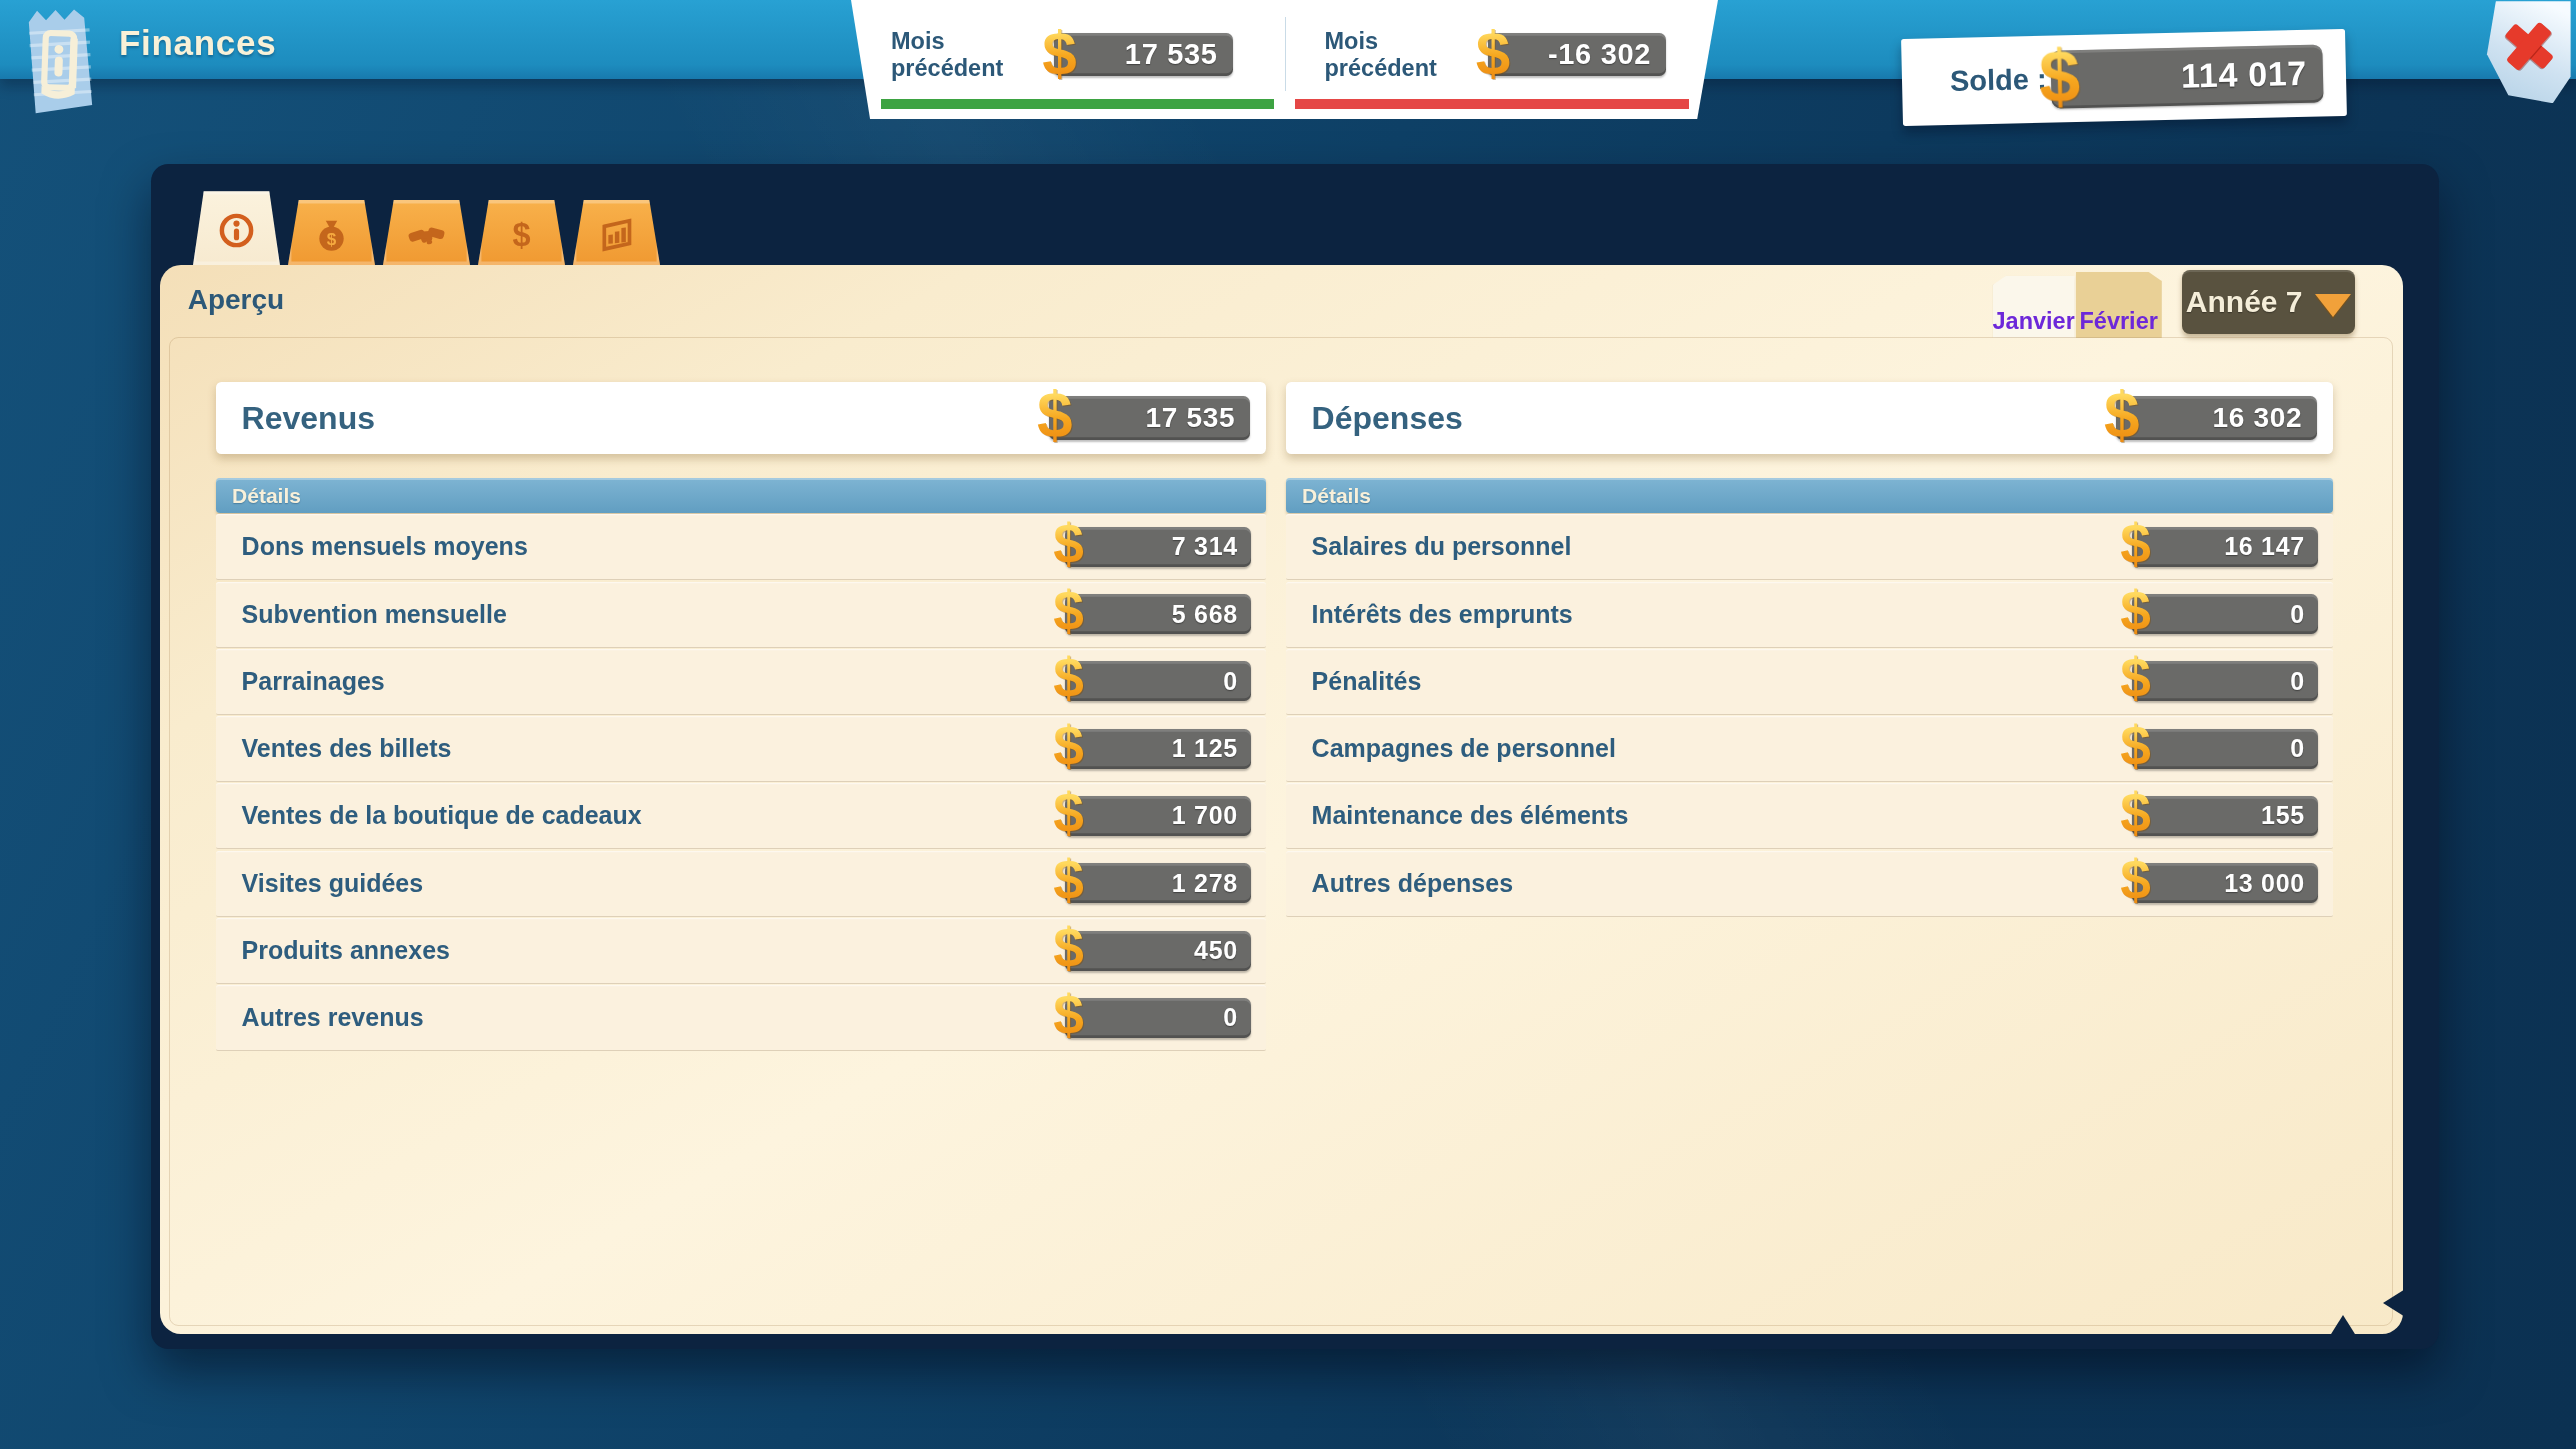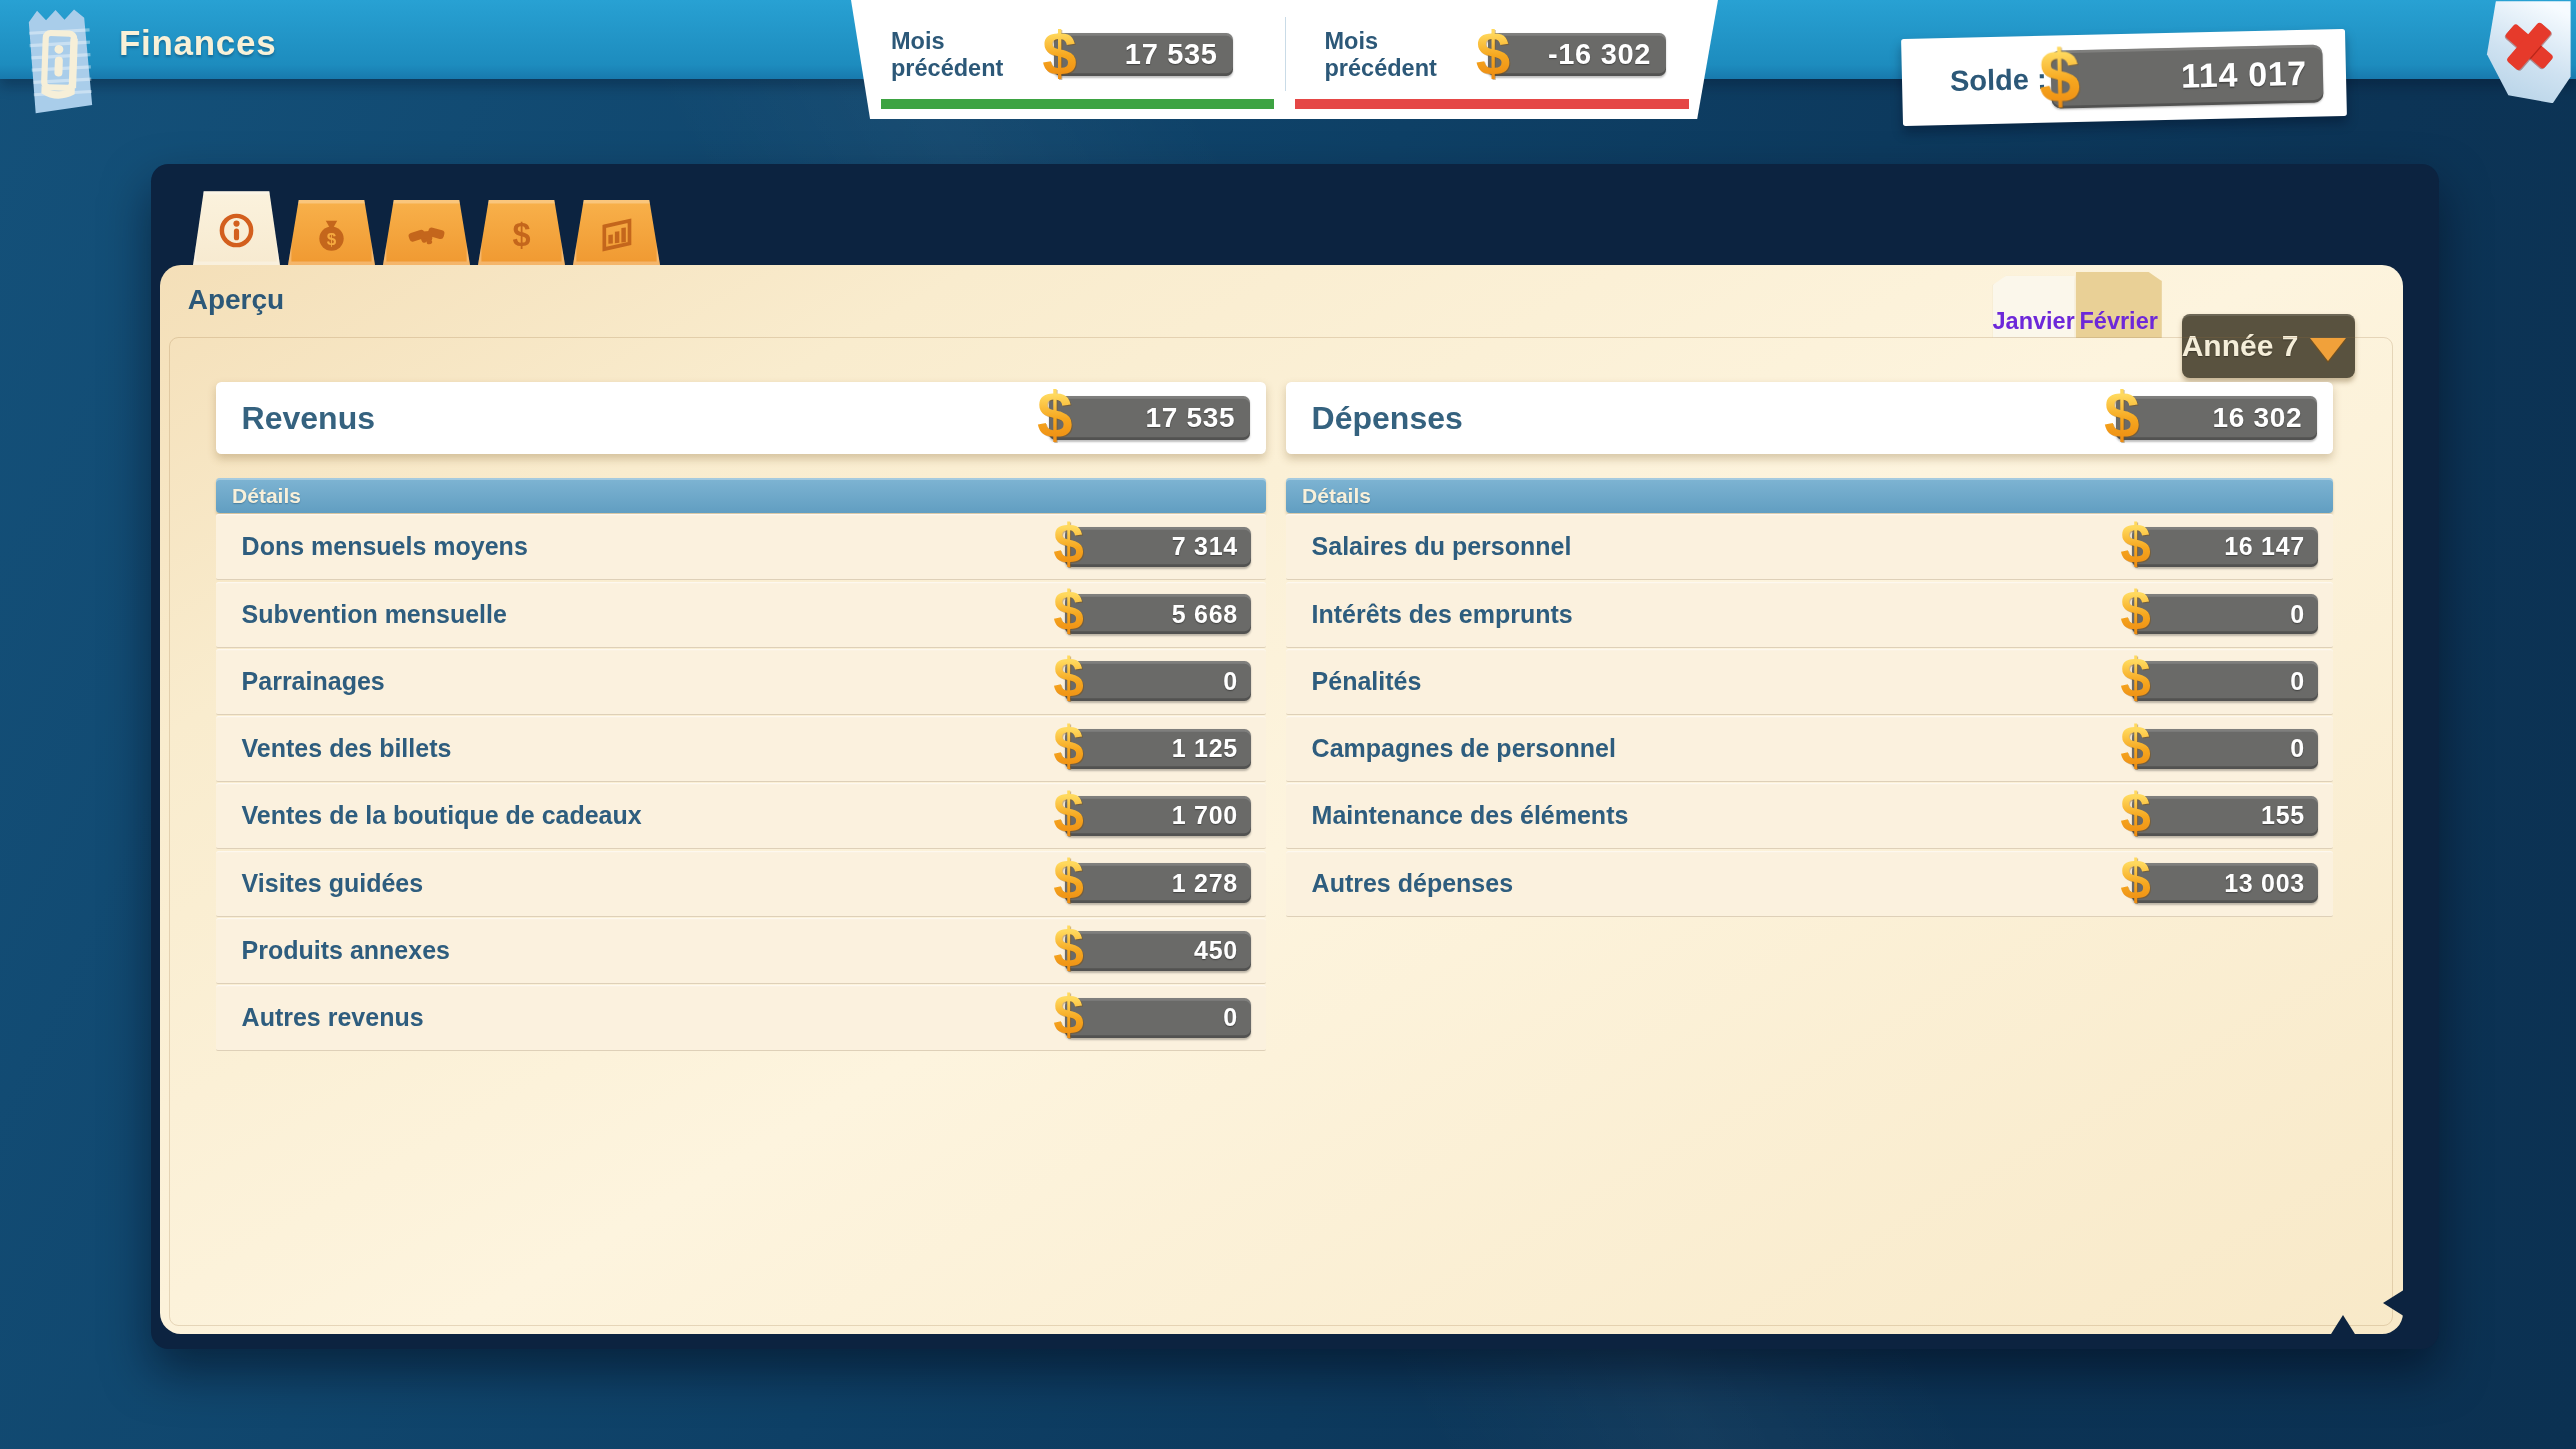--- a/index.html
+++ b/index.html
@@ -102,21 +102,21 @@
     font-size:23.5px; font-weight:bold; color:#6d28d9; }
   .month-tab.janvier { left:1833px; top:10.7px; width:82px; height:62px;
     background:#fbf7eb; clip-path:polygon(13.4px 0,100% 0,100% 100%,0 100%,0 9.4px);
     box-shadow:0 2.7px 4px rgba(120,90,40,.25); }
   .month-tab.fevrier { left:1916px; top:6.7px; width:86px; height:66px;
     background:#e9d096; clip-path:polygon(0 0,calc(100% - 13.4px) 0,100% 9.4px,100% 100%,0 100%);
     box-shadow:0 2.7px 4px rgba(120,90,40,.25); }
   .year-btn { position:absolute; left:2022px; top:5.4px; width:173px; height:64px; cursor:pointer;
     background:#59523f; border-radius:8px;
     box-shadow:inset 0 2px 0 rgba(255,255,255,.12), 0 3.4px 5.4px rgba(100,70,20,.35);
-    display:flex; align-items:center; justify-content:flex-start; gap:12px;margin-top:44px; }
+    display:flex; align-items:center; justify-content:center; gap:12px; }
   .year-btn .year-label { font-size:30px; font-weight:bold; color:#f5eed9;
     text-shadow:0 1.3px 1.3px rgba(0,0,0,.35); }
   .chevron-down { width:0; height:0; margin-top:5.4px;
     border-left:18px solid transparent; border-right:18px solid transparent;
     border-top:23px solid #f1a13a;
     filter:drop-shadow(0 2px 0 rgba(140,80,0,.45)); }
 
   
   .content-region { position:absolute; left:9.4px; right:9.4px; top:72px; bottom:8px;
     border:1.3px solid rgba(150,110,60,.22); border-radius:9.4px; }
@@ -390,21 +390,21 @@
           <span class="row-label">Maintenance des éléments</span>
           <div class="pill row-pill">
             <span class="dollar">$</span>
             <span class="val">155</span>
             </div>
         </div>
         <div class="row">
           <span class="row-label">Autres dépenses</span>
           <div class="pill row-pill">
             <span class="dollar">$</span>
-            <span class="val">13 003</span>
+            <span class="val">13 000</span>
             </div>
         </div>
       </div>
 
     </div>
   </div>
 
   <div class="resize-grip">
     <div class="h-arrow"></div>
     <div class="v-arrow"></div>

